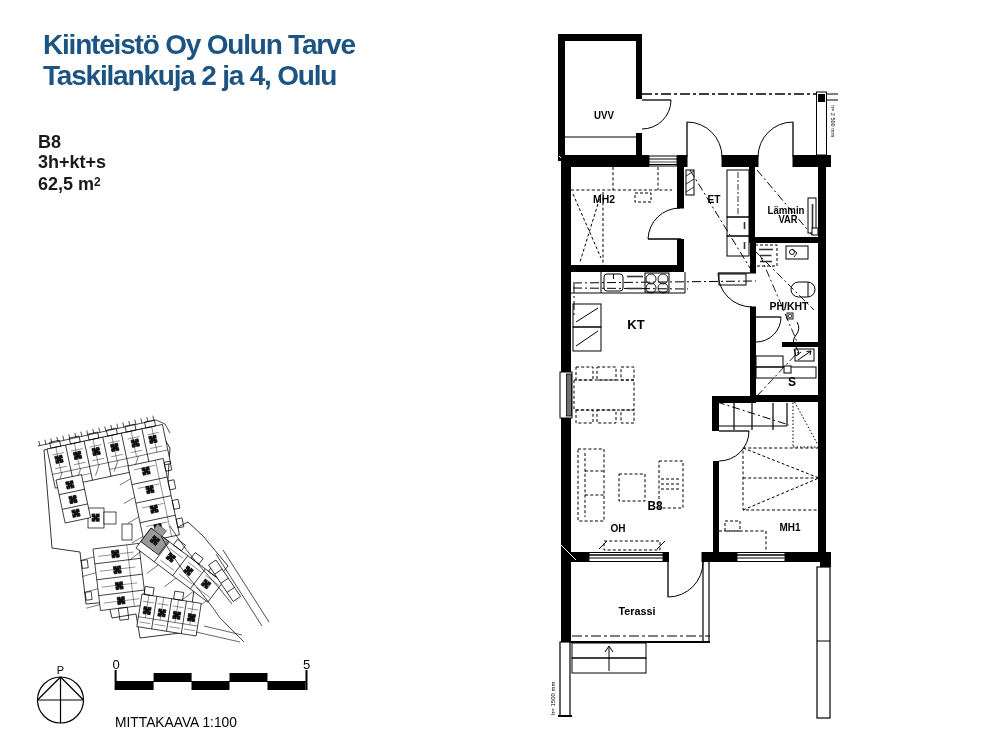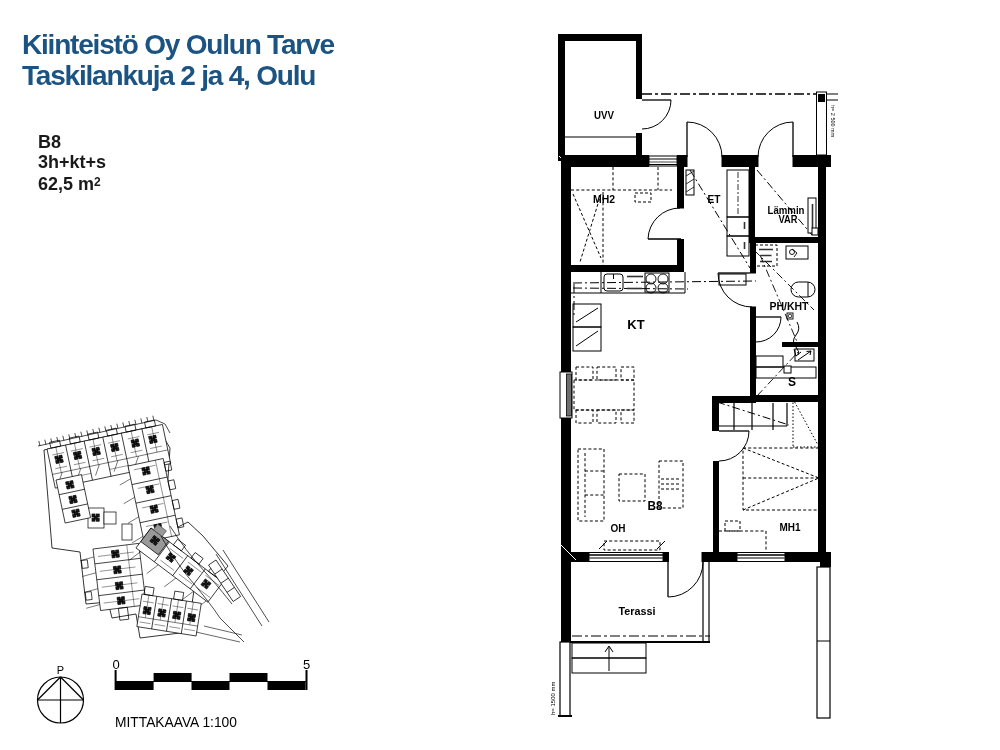--- a/index.html
+++ b/index.html
@@ -3,21 +3,21 @@
 <meta charset="utf-8">
 <style>
   html,body{margin:0;padding:0;}
   body{width:1000px;height:750px;position:relative;background:#fff;
        font-family:"Liberation Sans", sans-serif;overflow:hidden;}
   .abs{position:absolute;}
 </style>
 </head>
 <body>
 
-<div class="abs" style="left:22px;top:29px;color:#1b5382;font-weight:bold;font-size:28px;line-height:31px;letter-spacing:-1.2px;">Kiinteistö Oy Oulun Tarve<br>Taskilankuja 2 ja 4, Oulu</div>
+<div class="abs" style="left:43px;top:29px;color:#1b5382;font-weight:bold;font-size:28px;line-height:31px;letter-spacing:-1.2px;">Kiinteistö Oy Oulun Tarve<br>Taskilankuja 2 ja 4, Oulu</div>
 
 <div class="abs" style="left:38px;top:132px;color:#1a1a1a;font-weight:bold;font-size:18px;line-height:20px;">B8<br>3h+kt+s<br>62,5 m<span style="font-size:12px;vertical-align:4px;">2</span></div>
 
 <svg class="abs" style="left:535px;top:20px;filter:grayscale(1);" width="330" height="710" viewBox="535 20 330 710" fill="none" stroke="none">
 
 <g>
 
   <rect x="558" y="34" width="7" height="127" fill="#000"></rect>
 
   <rect x="558" y="34" width="84" height="7" fill="#000"></rect>

